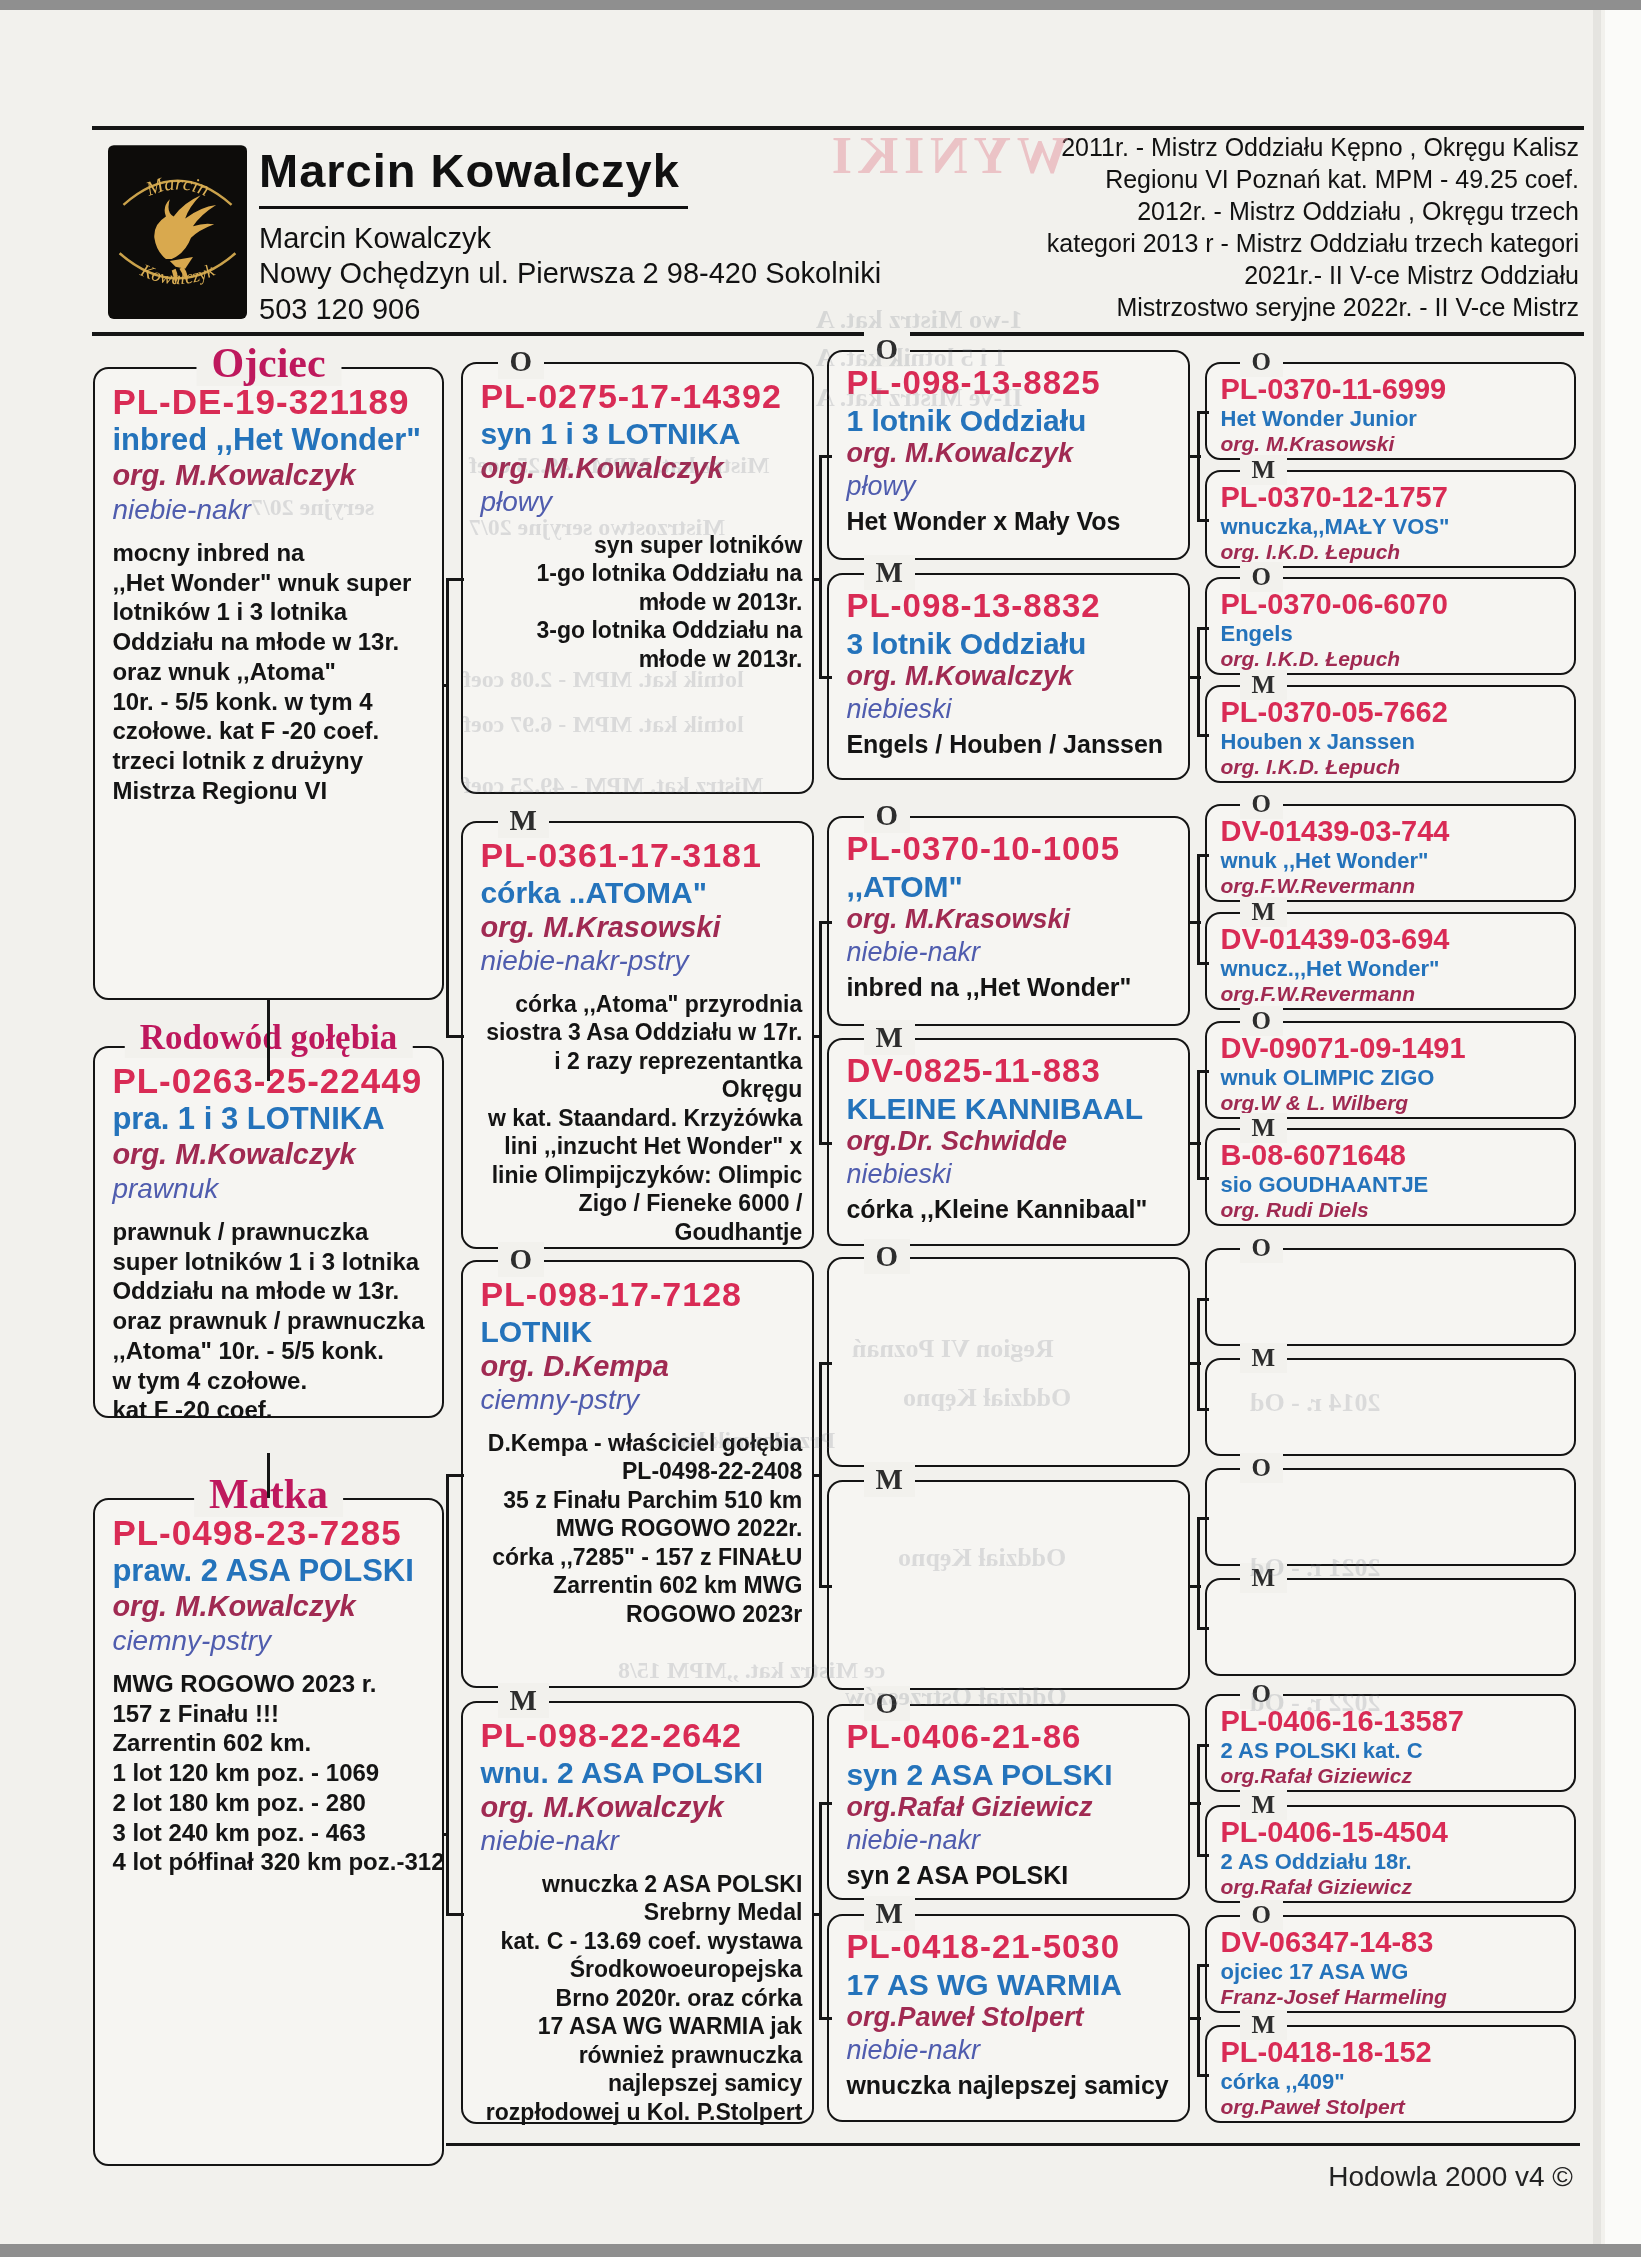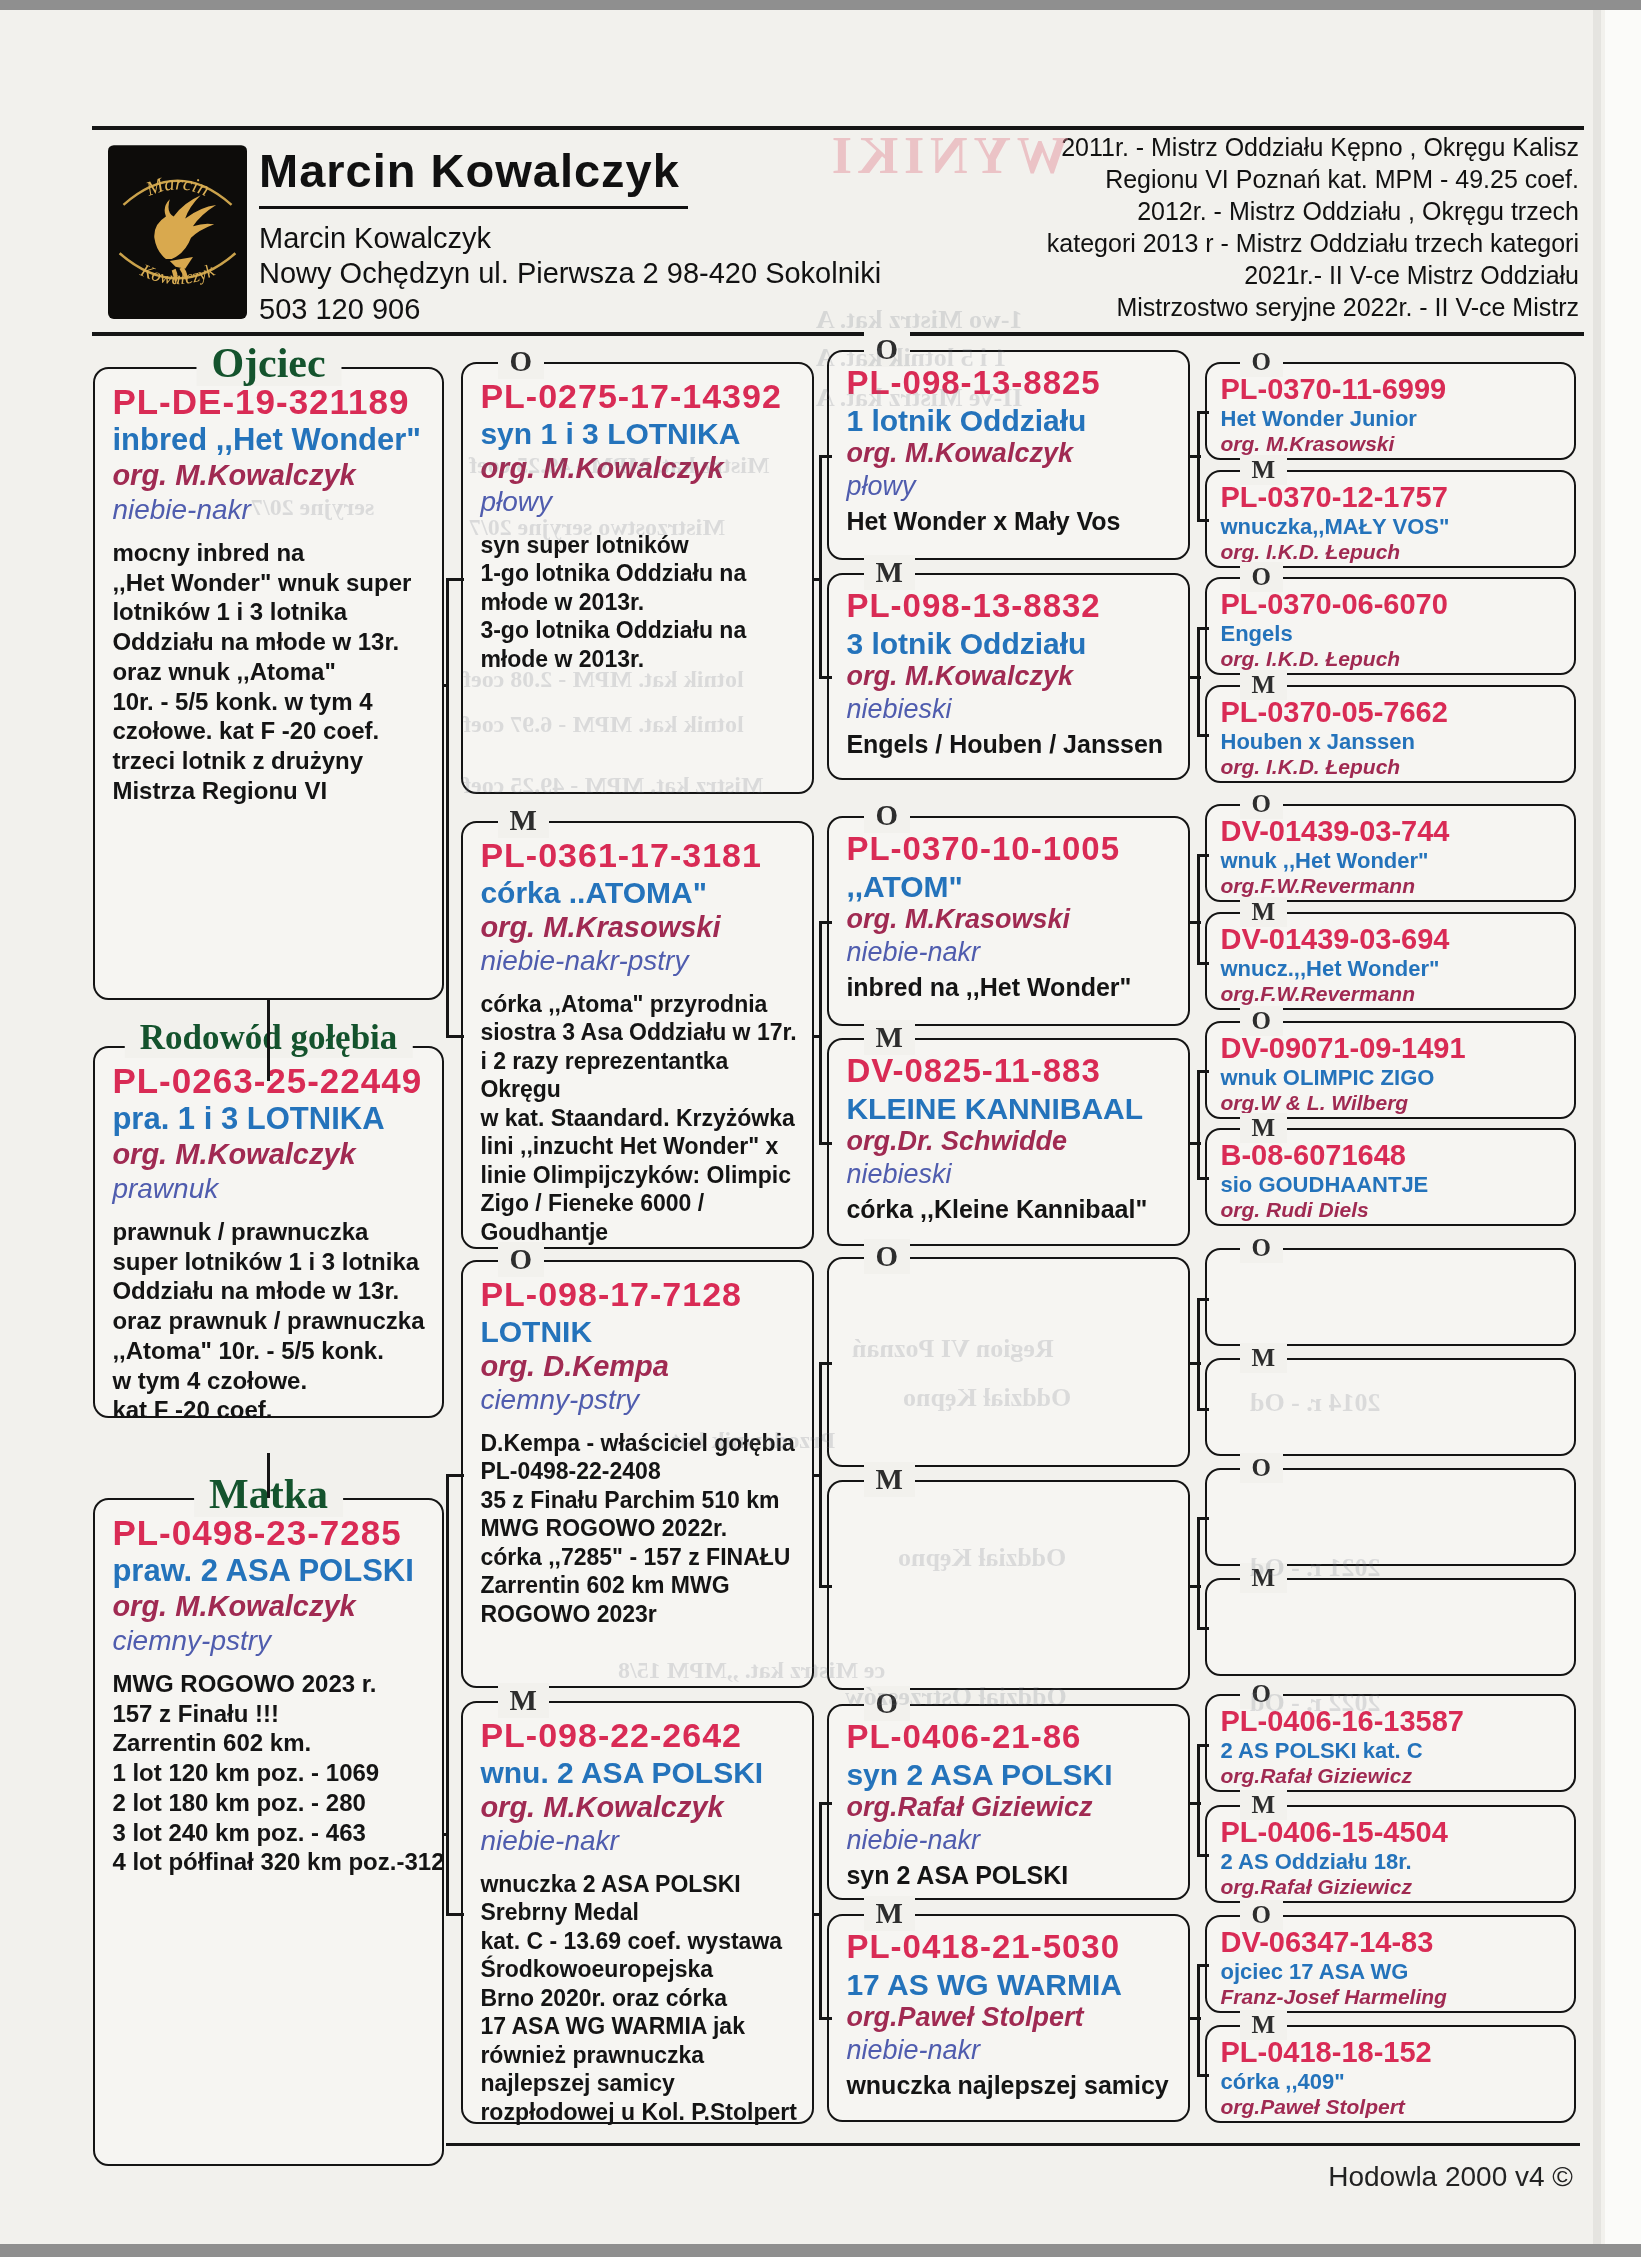--- a/index.html
+++ b/index.html
@@ -5,30 +5,30 @@
   html,body{margin:0;padding:0;background:#e9e8e4;}
   #canvas{position:relative;width:1641px;height:2257px;background:#f2f1ed;overflow:hidden;
           font-family:"Liberation Sans",sans-serif;color:#151515;}
   .ln{position:absolute;background:#161616;}
   .box{position:absolute;border:2.9px solid #141414;border-radius:15.4px;background:#f6f5f2;box-sizing:border-box;}
   .binner{padding:11.6px 9.7px 0 17.4px;}
   .marker{position:absolute;top:-20px;left:35px;background:#f2f1ed;padding:0 11.6px;
           font-family:"Liberation Serif",serif;font-weight:bold;font-size:29px;color:#2d2d2d;line-height:1.2;}
   .c4 .marker{top:-17.4px;font-size:25px;left:33px;}
   .btitle{position:absolute;top:-29px;left:50%;transform:translateX(-50%);background:#f2f1ed;
-          padding:0 15.4px;font-family:"Liberation Serif",serif;font-weight:bold;color:#14532d;
+          padding:0 15.4px;font-family:"Liberation Serif",serif;font-weight:bold;color:#be185d;
           white-space:nowrap;line-height:1.1;}
   .r-ring{display:block;font-size:35px;font-weight:bold;color:#d92b55;letter-spacing:1px;line-height:1.18;}
   .r-name{display:block;font-size:31px;font-weight:bold;color:#2473bb;line-height:1.18;}
   .r-org {display:block;font-size:29px;font-weight:bold;font-style:italic;color:#a02a52;line-height:1.18;}
   .r-col {display:block;font-size:28px;font-style:italic;color:#4f5cae;line-height:1.2;}
   .r-desc{display:block;margin-top:11.6px;}
   .r-desc div{font-size:24px;font-weight:bold;color:#141414;line-height:1.24;white-space:nowrap;}
   .c2 .r-ring{font-size:34px;} .c2 .r-name{font-size:30px;}
-  .c2 .r-desc div{font-size:23px;}
+  .c2 .r-desc div{font-size:23px;text-align:right;}
   .c3 .r-ring{font-size:33px;} .c3 .r-name{font-size:30px;}
   .c3 .r-org{font-size:27px;} .c3 .r-col{font-size:27px;}
   .c3 .r-desc{margin-top:3.9px;} .c3 .r-desc div{font-size:25px;}
   .c4 .binner{padding:7.7px 7.7px 0 13.5px;}
   .c4 .r-ring{font-size:29px;letter-spacing:0;} .c4 .r-name{font-size:22px;}
   .c4 .r-org{font-size:21px;}
   .ghost{position:absolute;transform:scaleX(-1);font-family:"Liberation Serif",serif;font-weight:bold;
          color:#6d7380;white-space:nowrap;}
   #hdr-title{position:absolute;left:259px;top:143px;font-size:47px;font-weight:bold;color:#111;
              border-bottom:3.9px solid #111;padding:0 7.7px 7.7px 0;letter-spacing:1px;}

